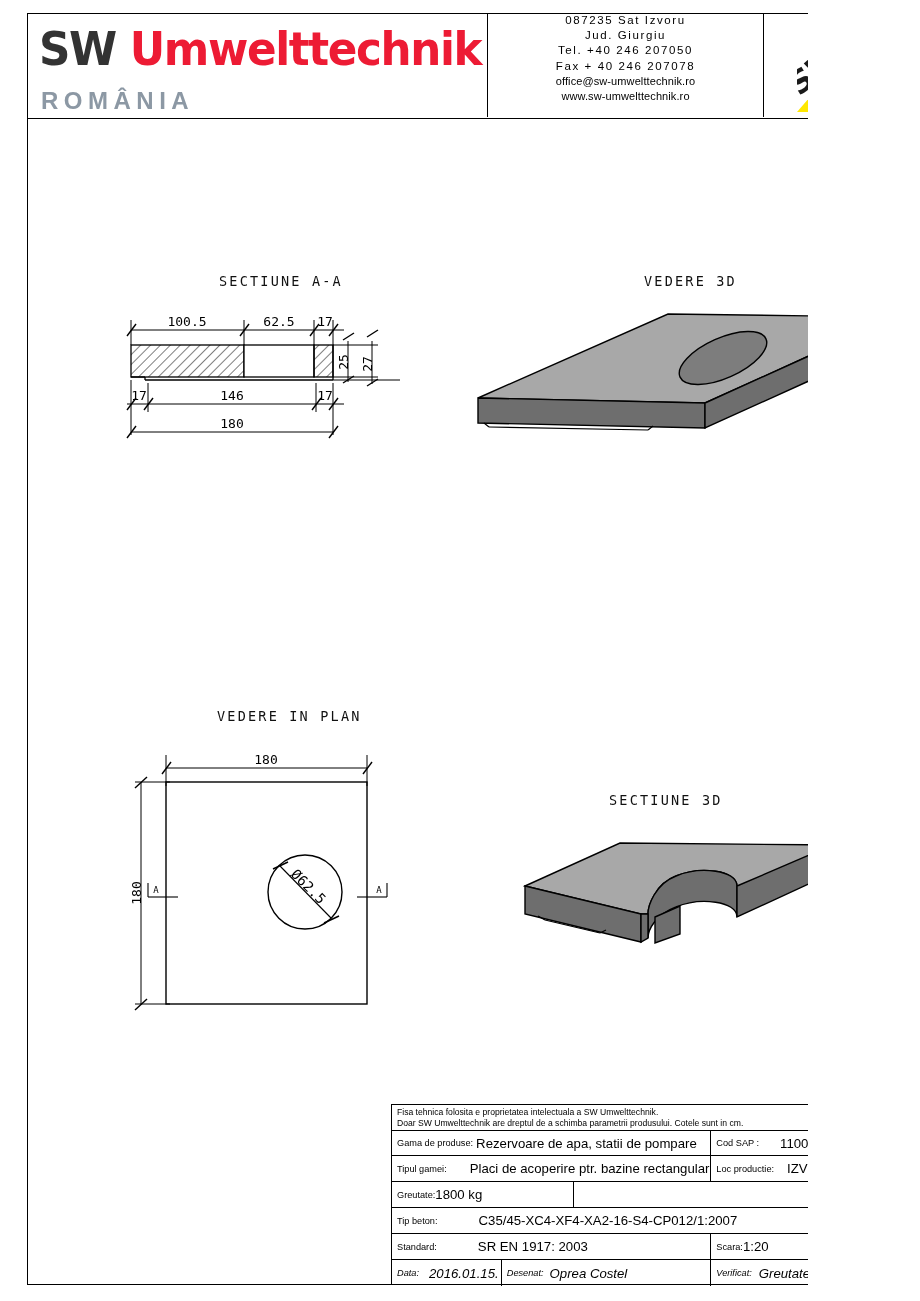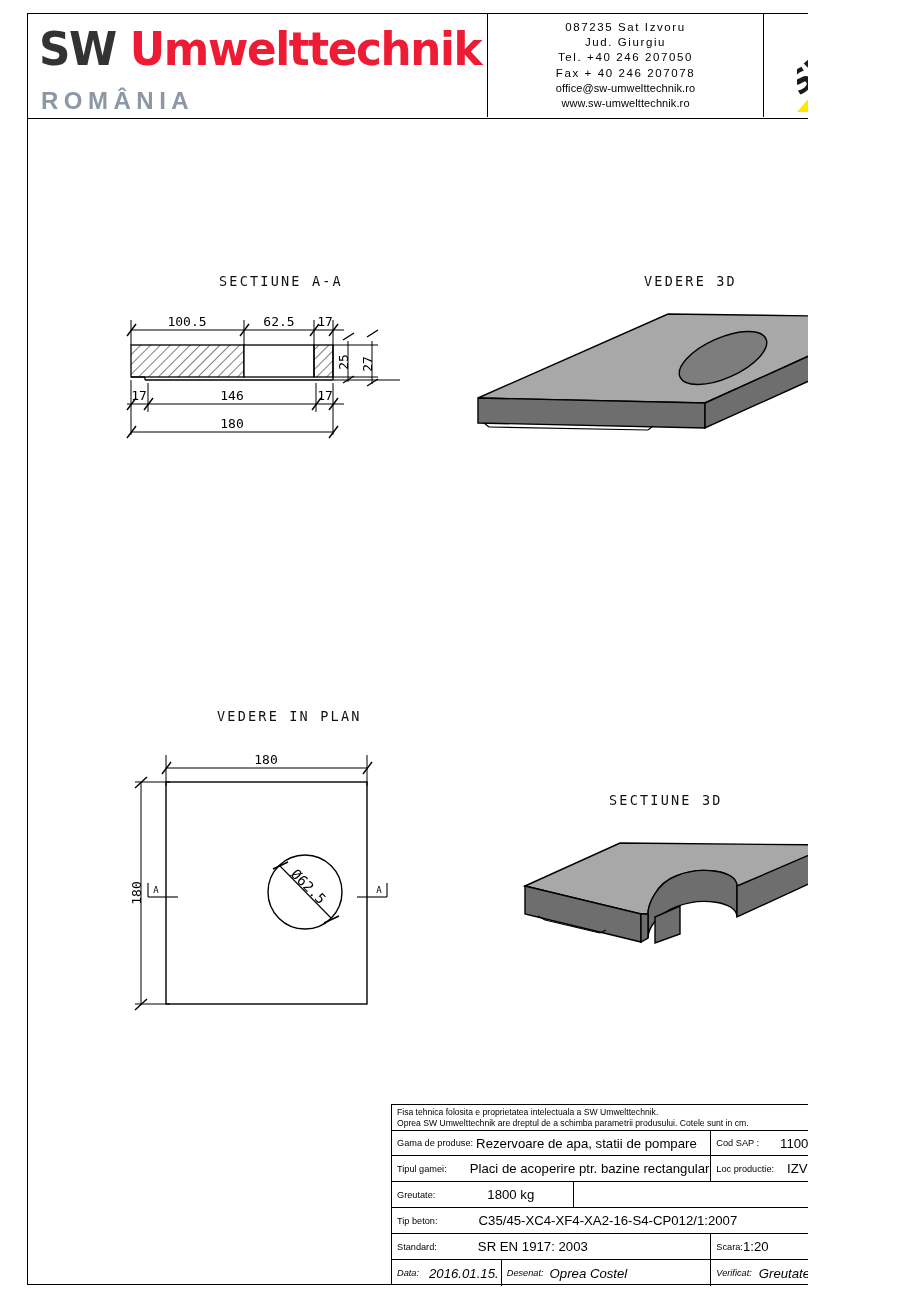--- a/index.html
+++ b/index.html
@@ -73,21 +73,21 @@
     letter-spacing: 5.5px;
     font-family: "Liberation Sans", sans-serif;
   }
 
   #contact-block {
     position: absolute;
     left: 461px; top: 0;
     width: 276px; height: 104px;
     box-sizing: border-box;
     border-right: 1.5px solid #000;
-    padding-top: 7px;
+    padding-top: 0;
     text-align: center;
   }
   .contact-line {
     font-size: 11.5px;
     line-height: 15.2px;
     color: #000;
     font-family: "Liberation Sans", sans-serif;
     letter-spacing: 1.6px;
     white-space: nowrap;
   }
@@ -426,21 +426,21 @@
       <line x1="538" y1="916" x2="545" y2="920"></line>
       <line x1="545" y1="920" x2="600" y2="933"></line>
       <line x1="600" y1="933" x2="606" y2="930"></line>
     </g>
   </svg>
 
   <div id="title-block">
 
     <div id="tb-notes">
       <div class="tb-note-line">Fisa tehnica folosita e proprietatea intelectuala a SW Umwelttechnik.</div>
-      <div class="tb-note-line">Oprea SW Umwelttechnik are dreptul de a schimba parametrii produsului. Cotele sunt in cm.</div>
+      <div class="tb-note-line">Doar SW Umwelttechnik are dreptul de a schimba parametrii produsului. Cotele sunt in cm.</div>
     </div>
 
     <div class="tb-row" style="height:25px;">
       <div class="tb-cell" style="width:320px;">
         <span class="tb-label">Gama de produse:</span>
         <span class="tb-value" style="margin-left:3px;">Rezervoare de apa, statii de pompare</span>
       </div>
       <div class="tb-cell" style="width:182px;">
         <span class="tb-label">Cod SAP :</span>
         <span class="tb-value" style="margin-left:21px;">1100000595</span>
@@ -452,23 +452,23 @@
         <span class="tb-label">Tipul gamei:</span>
         <span class="tb-value" style="margin-left:23px;">Placi de acoperire ptr. bazine rectangulare</span>
       </div>
       <div class="tb-cell" style="width:182px;">
         <span class="tb-label">Loc productie:</span>
         <span class="tb-value" style="margin-left:13px;">IZV</span>
       </div>
     </div>
 
     <div class="tb-row" style="height:26px;">
-      <div class="tb-cell" style="width:182px;gap:24px;">
+      <div class="tb-cell" style="width:182px;">
         <span class="tb-label">Greutate:</span>
-        <span class="tb-value" style="margin-left:28px;">1800 kg</span>
+        <span class="tb-value" style="">1800 kg</span>
       </div>
     </div>
 
     <div class="tb-row" style="height:26px;">
       <div class="tb-cell" style="width:502px;">
         <span class="tb-label">Tip beton:</span>
         <span class="tb-value" style="margin-left:41px;">C35/45-XC4-XF4-XA2-16-S4-CP012/1:2007</span>
       </div>
     </div>
 

